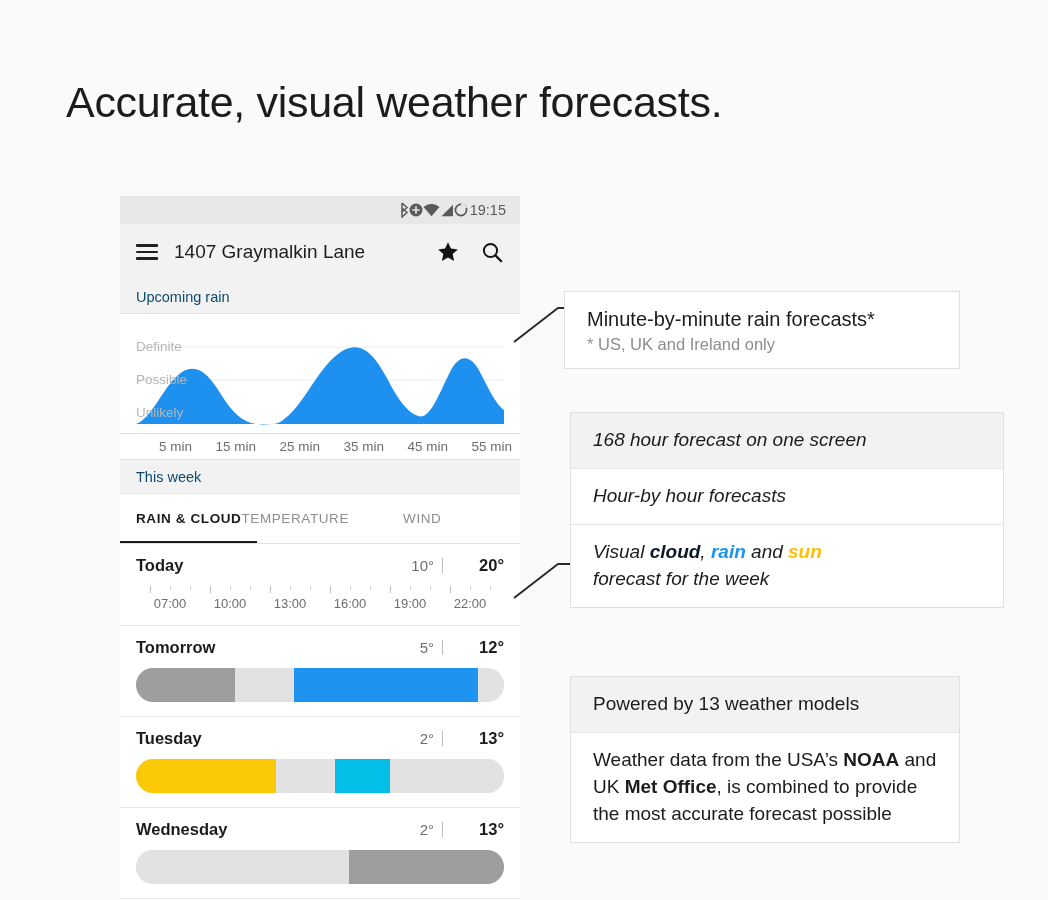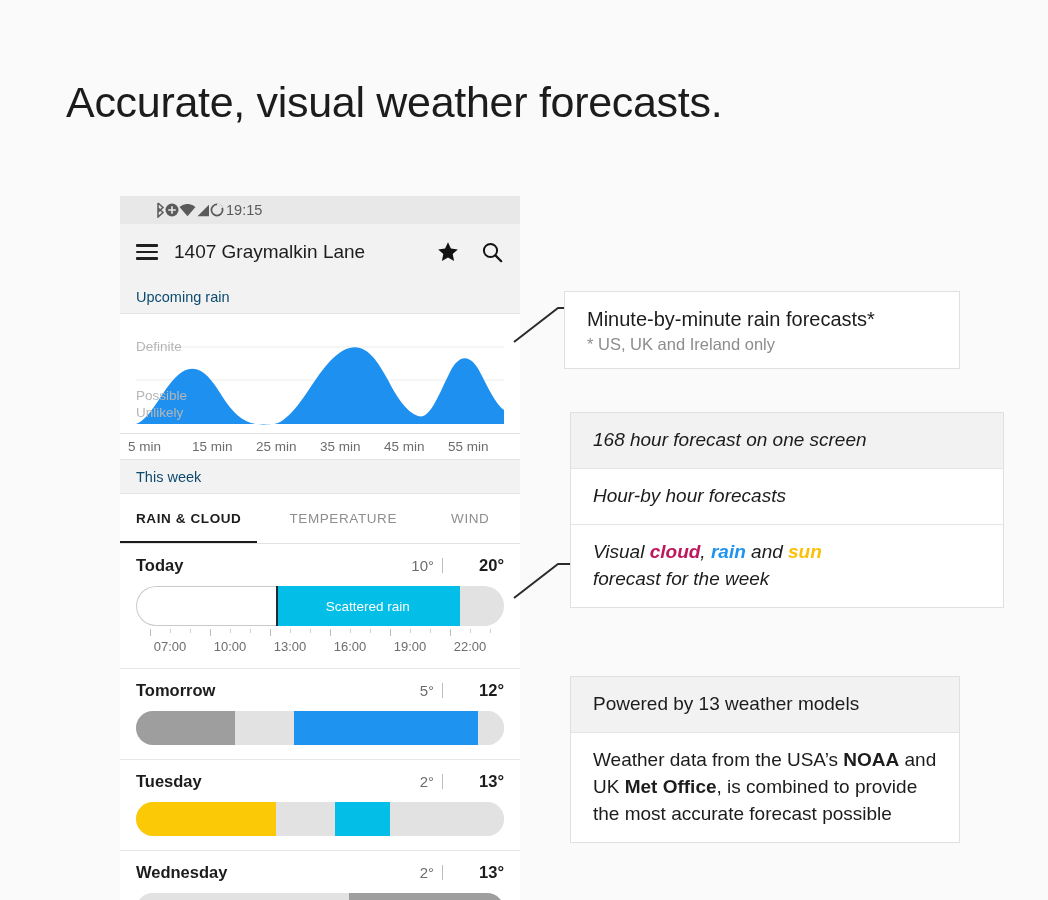--- a/index.html
+++ b/index.html
@@ -20,21 +20,21 @@
 
   
   .phone {
     position: absolute; left: 120px; top: 196px;
     width: 400px; height: 704px;
     background: #ffffff;
     overflow: hidden;
   }
   .statusbar {
     height: 28px; background: #e8e8e8;
-    display: flex; align-items: center; justify-content: flex-start;
+    display: flex; align-items: center; justify-content: flex-end;
     padding-right: 14px;  padding-left: 33px;
   }
   .sb-ic { display: block; }
   .sb-time { font-size: 14.5px; color: #5a5a5a; margin-left: 2px; }
 
   .appbar {
     height: 56px; background: #f2f2f2;
     display: flex; align-items: center; padding: 0 16px;
   }
   .hamburger { width: 22px; margin-right: 16px; cursor: pointer; }
@@ -62,35 +62,35 @@
   .rainchart svg { display: block; }
   .rc-ylab {
     position: absolute; left: 16px; font-size: 13.5px; color: #b6b6b6;
   }
   .rc-axis {
     height: 26px; background: #fff;
     display: flex; align-items: center; padding: 0 8px;
     border-bottom: 1px solid #e2e2e2;
   }
   .rc-axis span {
-    flex: 1; text-align: left; font-size: 13.5px; color: #6d6d6d;
+    flex: 1; text-align: right; font-size: 13.5px; color: #6d6d6d;
   }
 
   
   .tabs {
     display: flex; background: #fff; height: 50px;
     border-bottom: 1px solid #e2e2e2;
   }
   .tab {
     padding: 0 0 0 0; display: flex; align-items: center;
     font-size: 13.5px; letter-spacing: 0.6px; color: #8e8e8e;
     cursor: pointer; position: relative;
   }
   .tab.t0 { margin-left: 16px; color: #1c1c1c; font-weight: 700; }
-  .tab.t1 { margin-left: 48px; }
+  .tab.t1 { }
   .tab.t2 { margin-left: 54px; }
   .tab.t0::after {
     content: ""; position: absolute; left: -16px; right: -16px; bottom: 0;
     height: 2.5px; background: #1c1c1c;
   }
 
   
   .dayrow {
     background: #fff; padding: 12px 16px 14px 16px;
     border-bottom: 1px solid #e6e6e6;
@@ -145,21 +145,21 @@
   }
   .callout .row {
     padding: 14px 22px;
   }
   .callout .row.shaded { background: #f2f2f2; }
   .callout .row + .row { border-top: 1px solid #e4e4e4; }
   .co-title { font-size: 20px; color: #1c1c1c; line-height: 1.3; }
   .co-sub { font-size: 16.5px; color: #8d8d8d; margin-top: 3px; }
   .co-body { font-size: 19px; color: #1c1c1c; line-height: 1.42; }
   .co-body b { font-weight: 700; }
-  .w-cloud { color: #be185d; font-weight: 700; }
+  .w-cloud { color: #0f172a; font-weight: 700; }
   .w-rain  { color: #1e93ef; font-weight: 700; }
   .w-sun   { color: #fcc008; font-weight: 700; }
 
   .connector { position: absolute; pointer-events: none; }
 </style>
 </head>
 <body>
 
 <div id="root">
 
@@ -218,21 +218,21 @@
                  C 158 110, 162 108, 172 98
                  C 188 82, 202 48, 224 36
                  C 244 26, 256 44, 268 66
                  C 276 82, 286 98, 298 102
                  C 310 106, 318 82, 330 58
                  C 340 38, 352 40, 362 62
                  C 372 82, 378 92, 384 96
                  L 384 110 Z" fill="#1e90f0"></path>
       </svg>
       <div class="rc-ylab" style="top:25px">Definite</div>
-      <div class="rc-ylab" style="top:74px">Possible</div>
+      <div class="rc-ylab" style="top:58px">Possible</div>
       <div class="rc-ylab" style="top:91px">Unlikely</div>
     </div>
     <div class="rc-axis">
       <span>5 min</span>
       <span>15 min</span>
       <span>25 min</span>
       <span>35 min</span>
       <span>45 min</span>
       <span>55 min</span>
     </div>
@@ -245,26 +245,20 @@
       <div class="tab t2">WIND</div>
     </div>
 
     <div class="dayrow">
       <div class="day-head">
         <span class="day-name">Today</span>
         <span class="t-lo">10°</span>
         <span class="t-sep"></span>
         <span class="t-hi">20°</span>
       </div>
-      <div class="bar today">
-        <div class="today-outline" style="left:0;width:38%"></div>
-        <div class="seg" style="position:absolute;left:38%;width:50%;background:#03bfe8"></div>
-        <div class="today-divider" style="left:38%"></div>
-        <div class="seg-label" style="left:38%;width:50%">Scattered rain</div>
-      </div>
       <div class="ticks">
         <div class="tick major">
             <i></i>
           </div>
           <div class="tick">
             <i></i>
           </div>
           <div class="tick">
             <i></i>
           </div>

